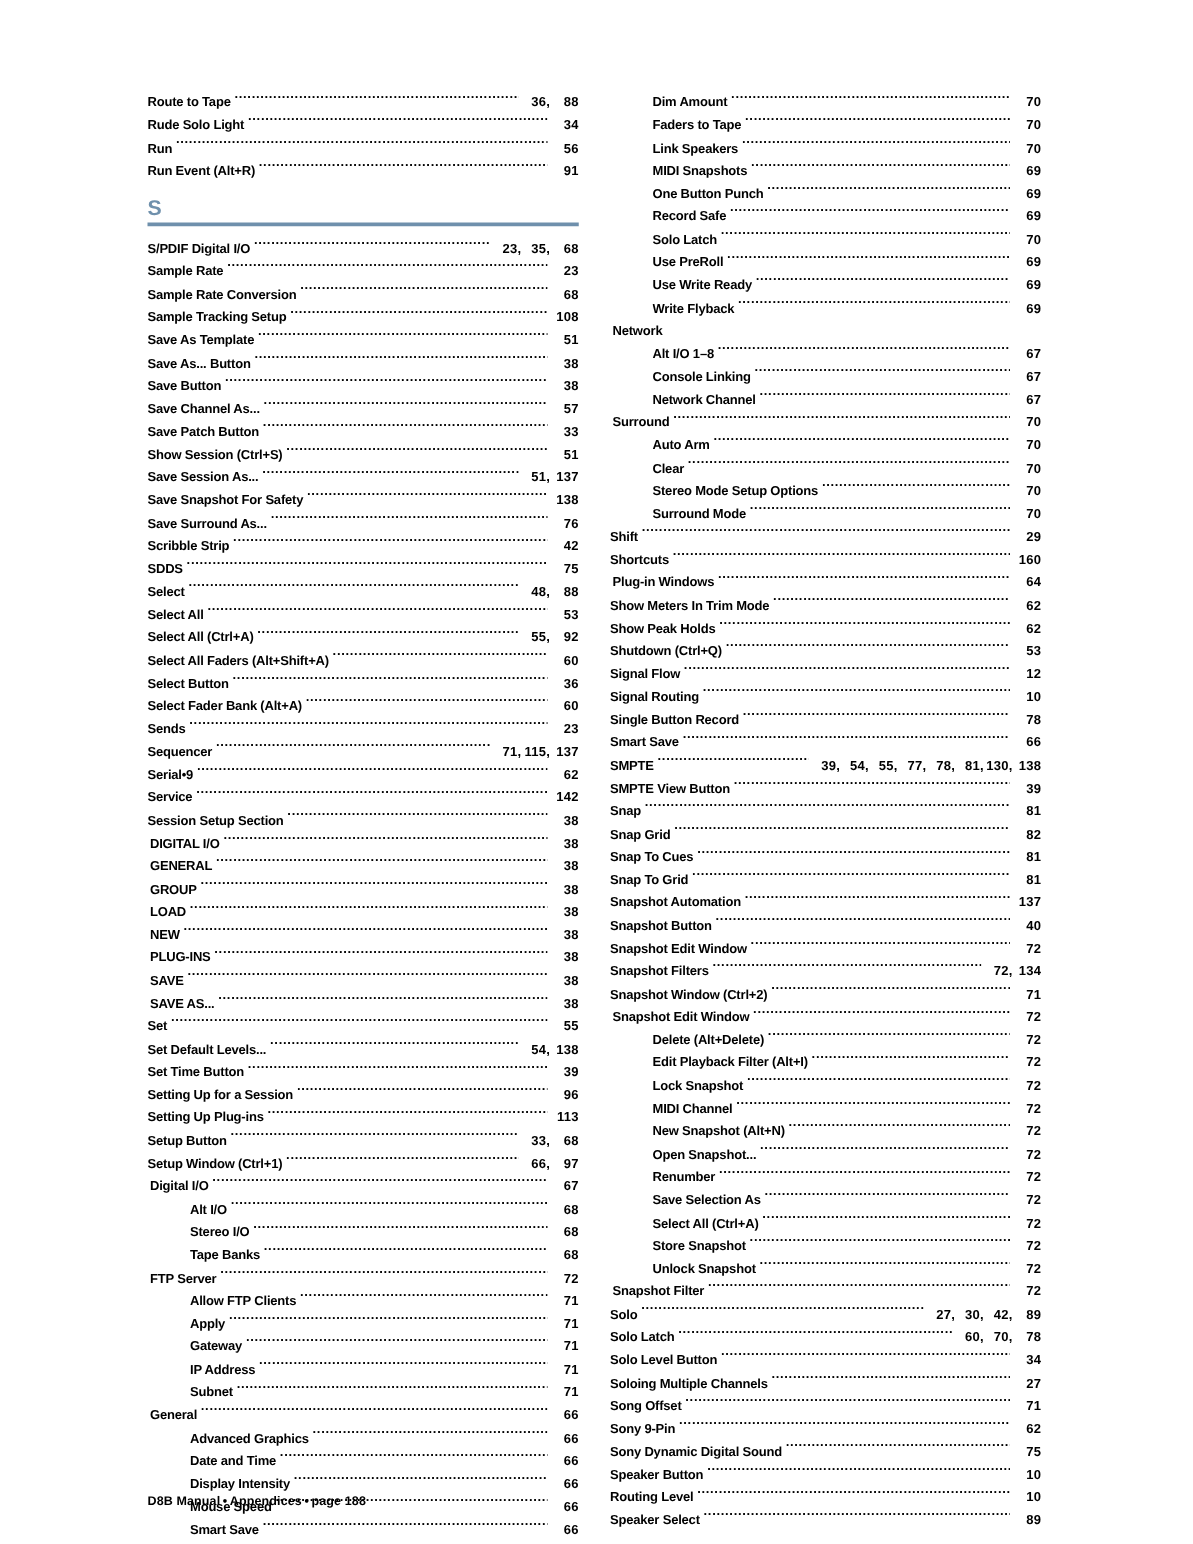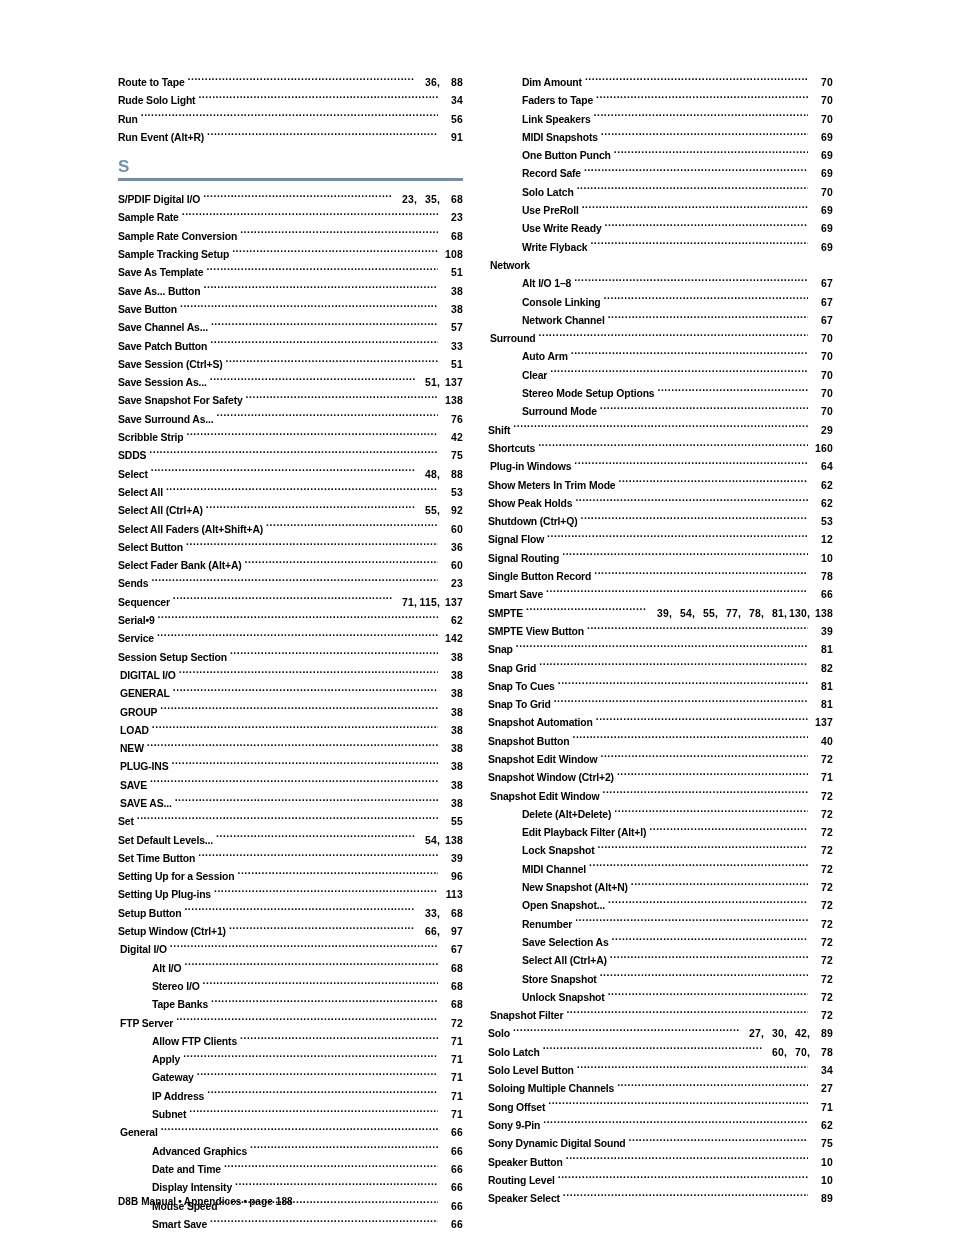--- a/index.html
+++ b/index.html
@@ -193,21 +193,21 @@
           <span class="term">Save Channel As...</span>
           <span class="leader"></span>
           <span class="pages"><span class="pg">57</span></span>
         </div>
         <div class="entry lvl0">
           <span class="term">Save Patch Button</span>
           <span class="leader"></span>
           <span class="pages"><span class="pg">33</span></span>
         </div>
         <div class="entry lvl0">
-          <span class="term">Save Session (Ctrl+S)</span>
+          <span class="term">Show Session (Ctrl+S)</span>
           <span class="leader"></span>
           <span class="pages"><span class="pg">51</span></span>
         </div>
         <div class="entry lvl0">
           <span class="term">Save Session As...</span>
           <span class="leader"></span>
           <span class="pages"><span class="pg">51,</span><span class="pg">137</span></span>
         </div>
         <div class="entry lvl0">
           <span class="term">Save Snapshot For Safety</span>
@@ -625,20 +625,25 @@
         </div>
         <div class="entry lvl0">
           <span class="term">Snapshot Button</span>
           <span class="leader"></span>
           <span class="pages"><span class="pg">40</span></span>
         </div>
         <div class="entry lvl0">
           <span class="term">Snapshot Edit Window</span>
           <span class="leader"></span>
           <span class="pages"><span class="pg">72</span></span>
+        </div>
+        <div class="entry lvl0">
+          <span class="term">Snapshot Filters</span>
+          <span class="leader"></span>
+          <span class="pages"><span class="pg">72,</span><span class="pg">134</span></span>
         </div>
         <div class="entry lvl0">
           <span class="term">Snapshot Window (Ctrl+2)</span>
           <span class="leader"></span>
           <span class="pages"><span class="pg">71</span></span>
         </div>
         <div class="entry lvl1">
           <span class="term">Snapshot Edit Window</span>
           <span class="leader"></span>
           <span class="pages"><span class="pg">72</span></span>

